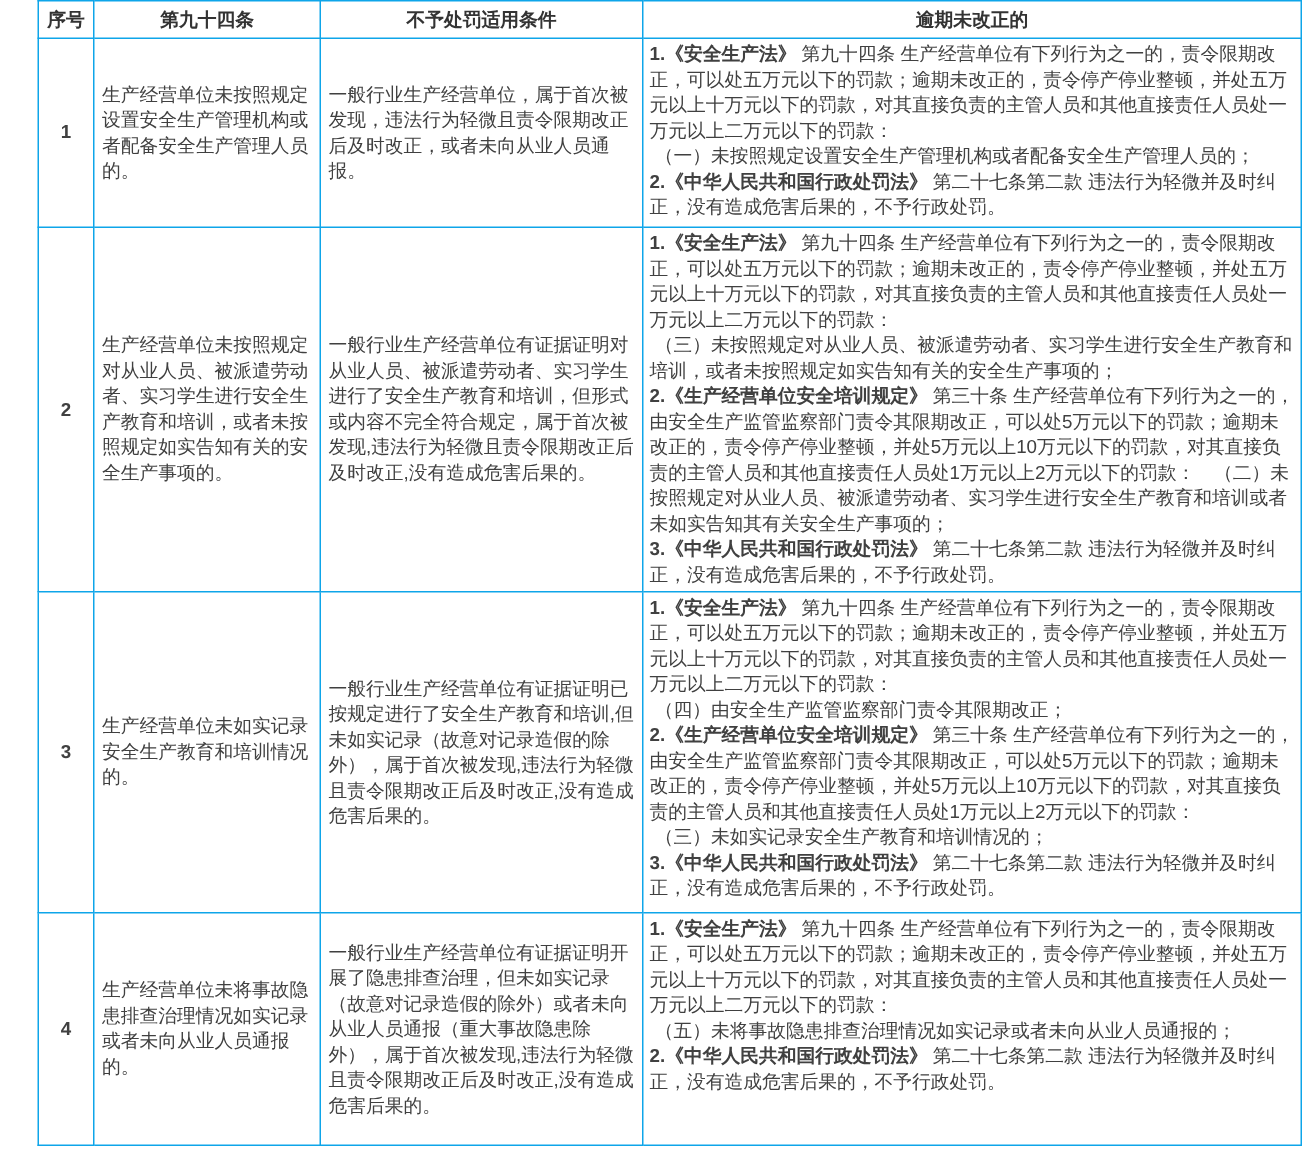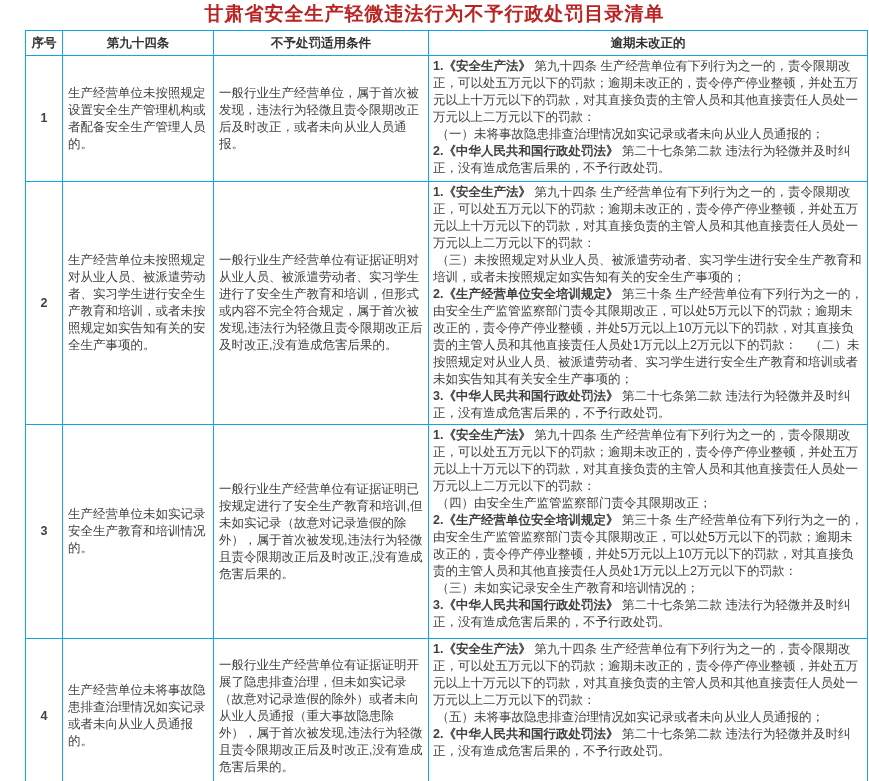--- a/index.html
+++ b/index.html
@@ -49,21 +49,20 @@
     padding: 2px 4px;
     text-align: left;
   }
   td.c-legal div { white-space: pre-wrap; margin: 0; }
   td.c-legal b { font-weight: bold; color: #404040; }
 </style>
 </head>
 <body>
 
 <div class="page">
-  <h1 class="title" style="color: rgb(187, 34, 34);">甘肃省安全生产轻微违法行为不予行政处罚目录清单</h1>
   <table class="catalog">
     <colgroup>
       <col style="width:37px">
       <col style="width:151px">
       <col style="width:215px">
       <col style="width:439px">
     </colgroup>
     <thead>
       <tr>
         <th>序号</th>
@@ -72,21 +71,21 @@
         <th>逾期未改正的</th>
       </tr>
     </thead>
     <tbody>
         <tr style="height: 126px;">
           <td class="c-no">1</td>
           <td class="c-vio">生产经营单位未按照规定设置安全生产管理机构或者配备安全生产管理人员的。</td>
           <td class="c-cond">一般行业生产经营单位，属于首次被发现，违法行为轻微且责令限期改正后及时改正，或者未向从业人员通报。</td>
           <td class="c-legal">
             <div><b>1.《安全生产法》</b><span> 第九十四条 生产经营单位有下列行为之一的，责令限期改正，可以处五万元以下的罚款；逾期未改正的，责令停产停业整顿，并处五万元以上十万元以下的罚款，对其直接负责的主管人员和其他直接责任人员处一万元以上二万元以下的罚款：</span></div>
-            <div><span> （一）未将事故隐患排查治理情况如实记录或者未向从业人员通报的；</span></div>
+            <div><span> （一）未按照规定设置安全生产管理机构或者配备安全生产管理人员的；</span></div>
             <div><b>2.《中华人民共和国行政处罚法》</b><span> 第二十七条第二款 违法行为轻微并及时纠正，没有造成危害后果的，不予行政处罚。</span></div>
           </td>
         </tr>
         <tr style="height: 242px;">
           <td class="c-no">2</td>
           <td class="c-vio">生产经营单位未按照规定对从业人员、被派遣劳动者、实习学生进行安全生产教育和培训，或者未按照规定如实告知有关的安全生产事项的。</td>
           <td class="c-cond">一般行业生产经营单位有证据证明对从业人员、被派遣劳动者、实习学生进行了安全生产教育和培训，但形式或内容不完全符合规定，属于首次被发现,违法行为轻微且责令限期改正后及时改正,没有造成危害后果的。</td>
           <td class="c-legal">
             <div><b>1.《安全生产法》</b><span> 第九十四条 生产经营单位有下列行为之一的，责令限期改正，可以处五万元以下的罚款；逾期未改正的，责令停产停业整顿，并处五万元以上十万元以下的罚款，对其直接负责的主管人员和其他直接责任人员处一万元以上二万元以下的罚款：</span></div>
             <div><span> （三）未按照规定对从业人员、被派遣劳动者、实习学生进行安全生产教育和培训，或者未按照规定如实告知有关的安全生产事项的；</span></div>

